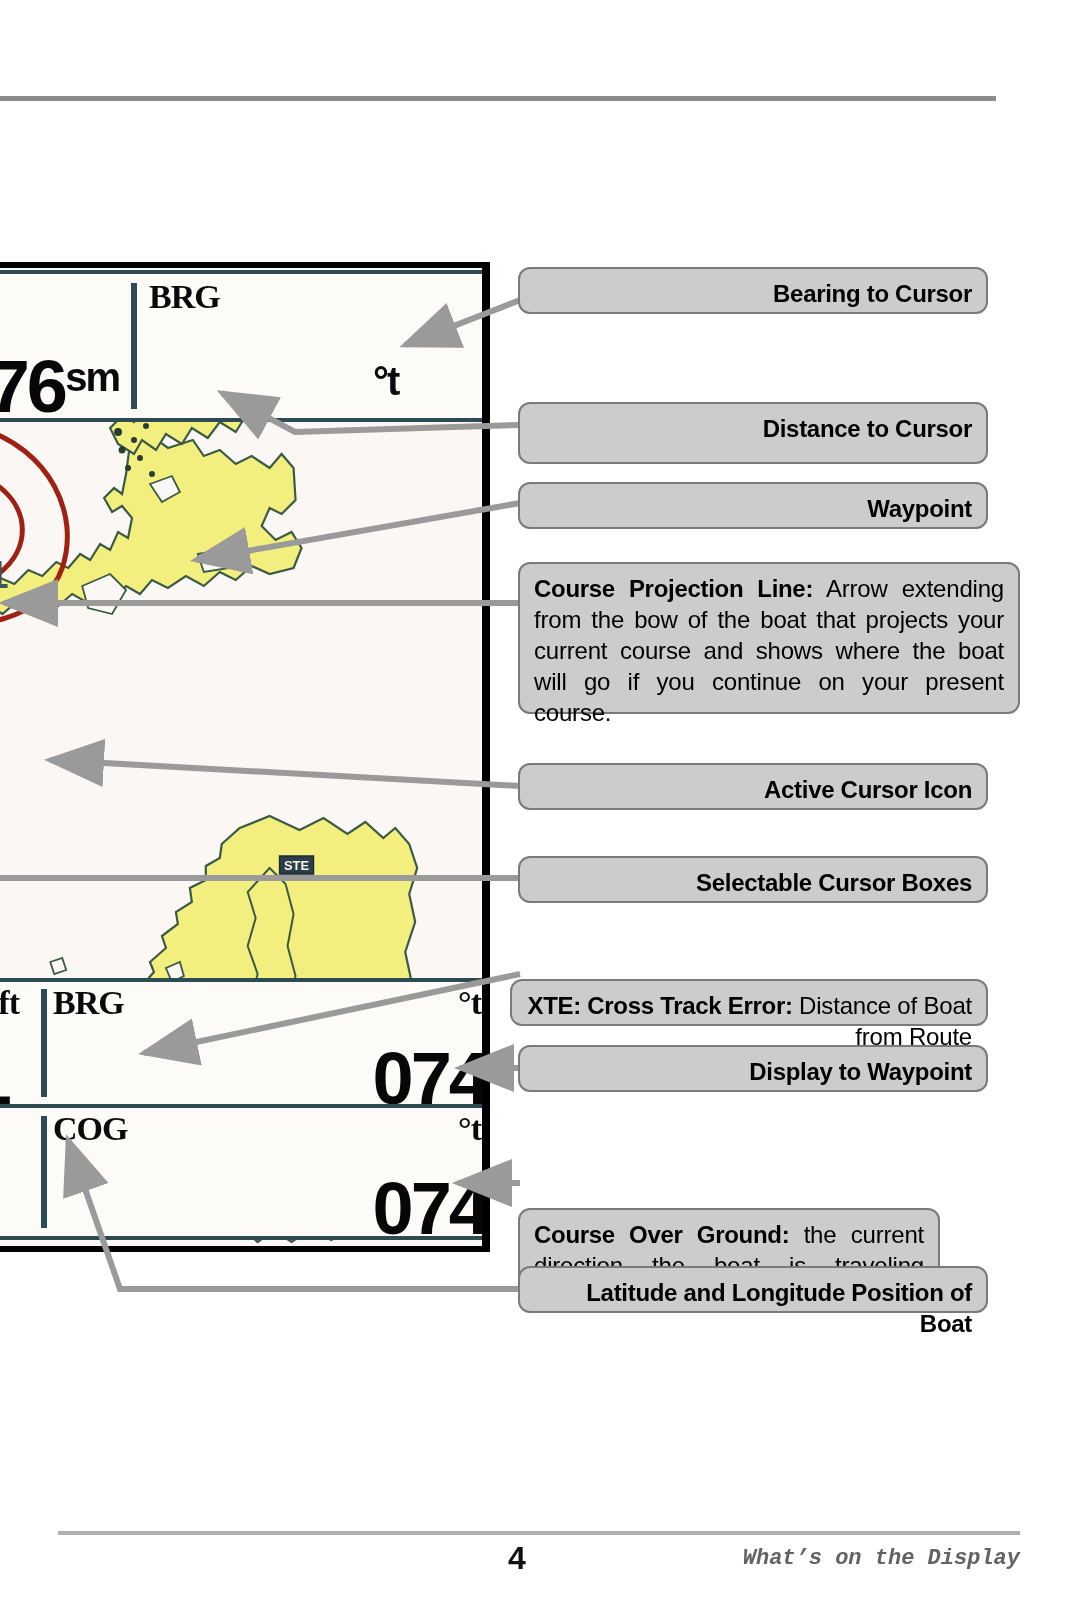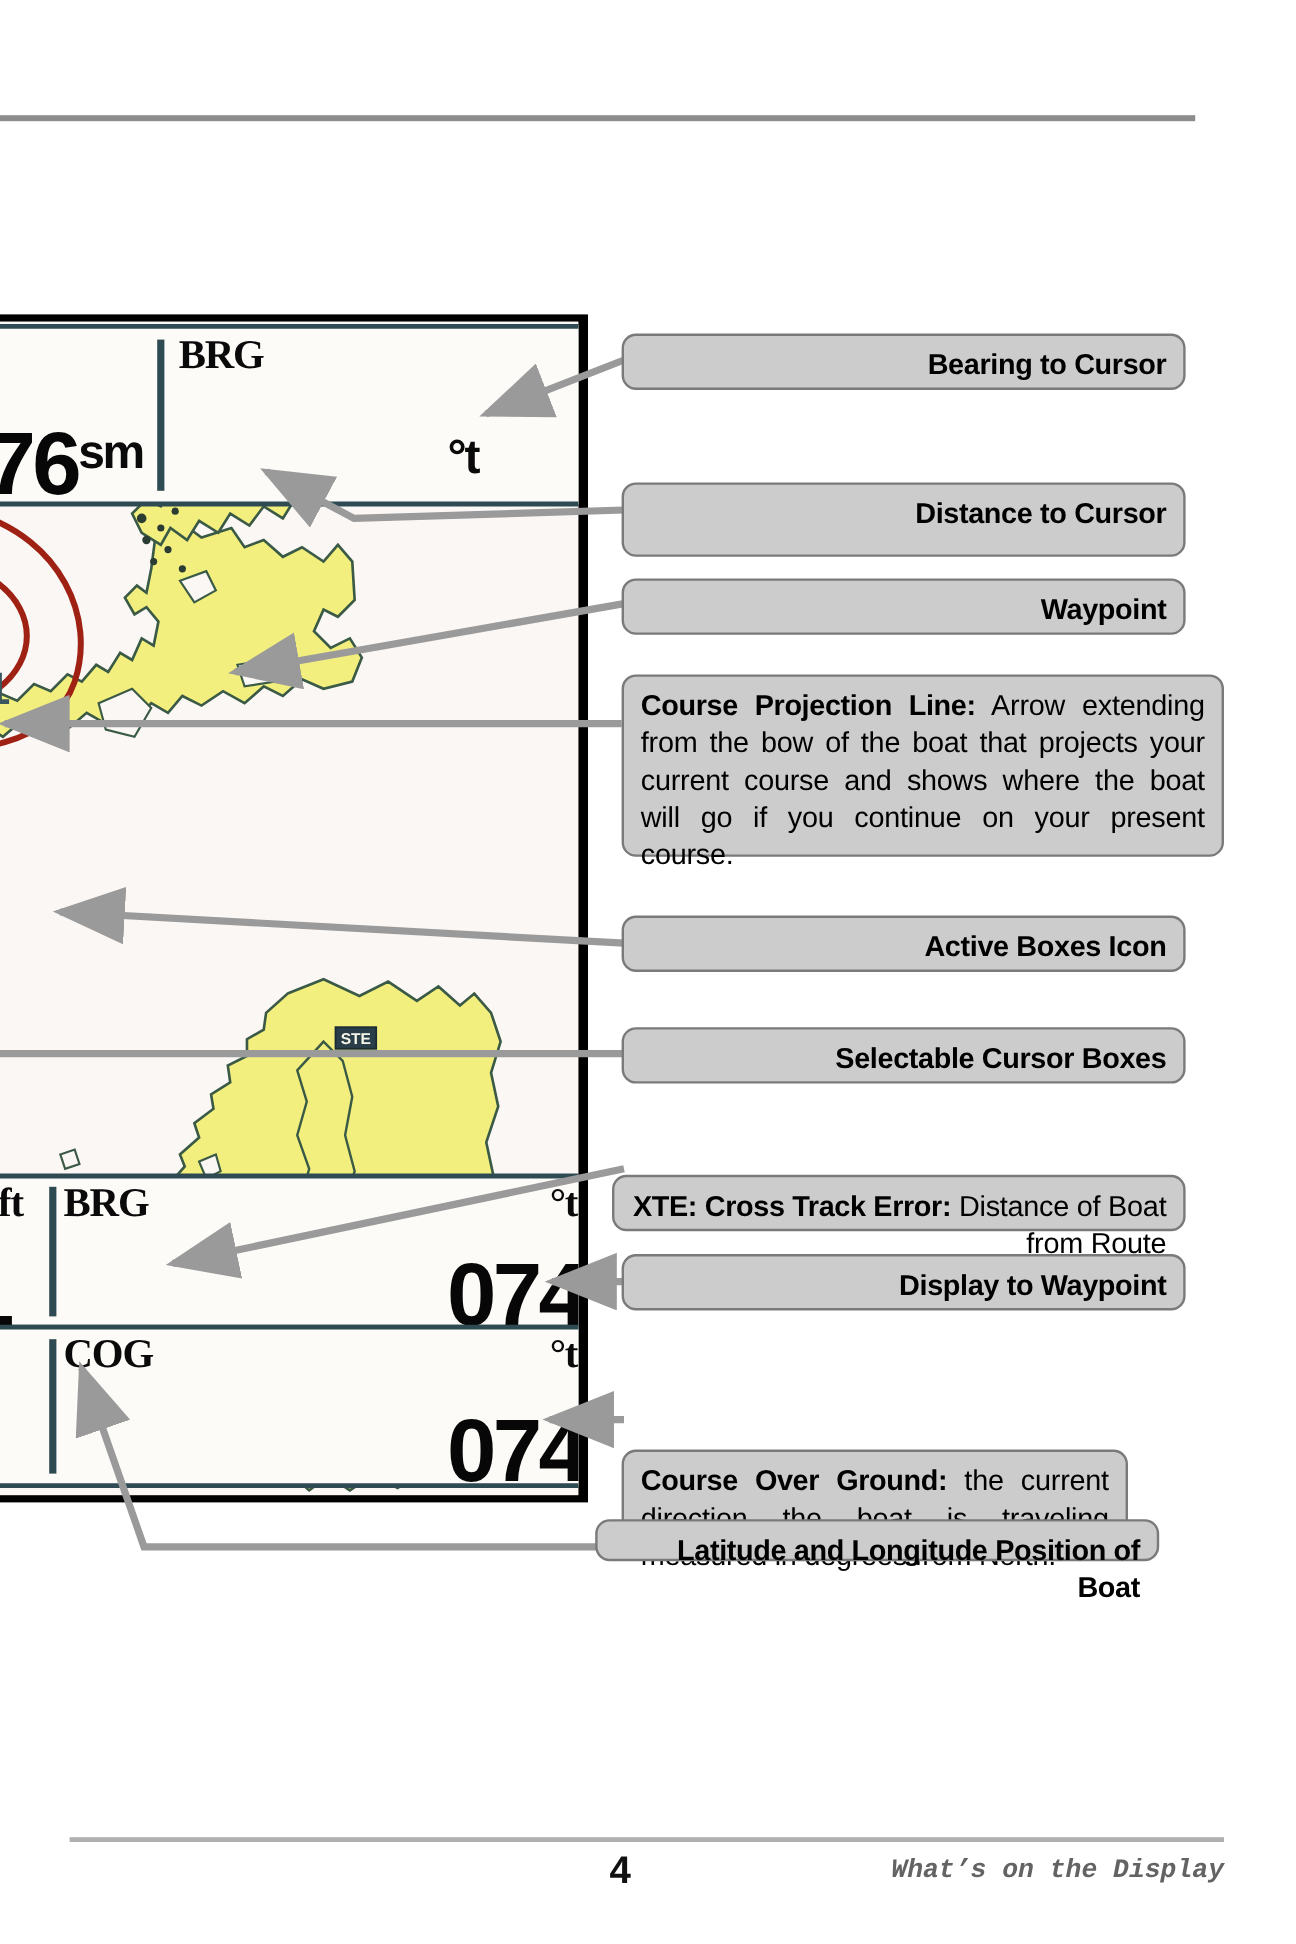--- a/index.html
+++ b/index.html
@@ -373,57 +373,57 @@
     <path d="M520,974 L144,1053" marker-end="url(#ah)"></path>
 
     <path d="M520,1068 L460,1068" marker-end="url(#ah)"></path>
 
     <path d="M520,1183 L458,1183" marker-end="url(#ah)"></path>
 
     <path d="M518,1289 L120,1289 L68,1140" marker-end="url(#ah)"></path>
   </g>
 </svg>
 
-<div class="callout right" style="left:518px; top:278px; width:470px; height:47px;">
+<div class="callout right" style="left:518px; top:267px; width:470px; height:47px;">
   <span class="co-body">Bearing to Cursor</span>
 </div>
 
 <div class="callout right" style="left:518px; top:402px; width:470px; height:62px;">
   <span class="co-body">Distance to Cursor</span>
 </div>
 
 <div class="callout right" style="left:518px; top:482px; width:470px; height:47px;">
   <span class="co-body">Waypoint</span>
 </div>
 
 <div class="callout just" style="left:518px; top:562px; width:502px; height:152px;">
   <span class="co-body">Course Projection Line:</span><span class="co-desc"> Arrow extending from the bow of the boat that projects your current course and shows where the boat will go if you continue on your present course.</span>
 </div>
 
 <div class="callout right" style="left:518px; top:763px; width:470px; height:47px;">
-  <span class="co-body">Active Boxes Icon</span>
+  <span class="co-body">Active Cursor Icon</span>
 </div>
 
 <div class="callout right" style="left:518px; top:856px; width:470px; height:47px;">
   <span class="co-body">Selectable Cursor Boxes</span>
 </div>
 
 <div class="callout right" style="left:510px; top:979px; width:478px; height:47px;">
   <span class="co-body">XTE: Cross Track Error:</span><span class="co-desc"> Distance of Boat from Route</span>
 </div>
 
 <div class="callout right" style="left:518px; top:1045px; width:470px; height:47px;">
   <span class="co-body">Display to Waypoint</span>
 </div>
 
 <div class="callout just" style="left:518px; top:1208px; width:422px; height:85px;">
   <span class="co-body">Course Over Ground:</span><span class="co-desc"> the current direction the boat is traveling measured in degrees from North.</span>
 </div>
 
-<div class="callout right" style="left:496px; top:1266px; width:470px; height:35px;">
+<div class="callout right" style="left:518px; top:1266px; width:470px; height:47px;">
   <span class="co-body">Latitude and Longitude Position of Boat</span>
 </div>
 
 <div class="rule-bottom"></div>
 <div class="footer">
   <div class="footer-page">4</div>
   <div class="footer-title">What’s on the Display</div>
 </div>
 
 </body></html>

